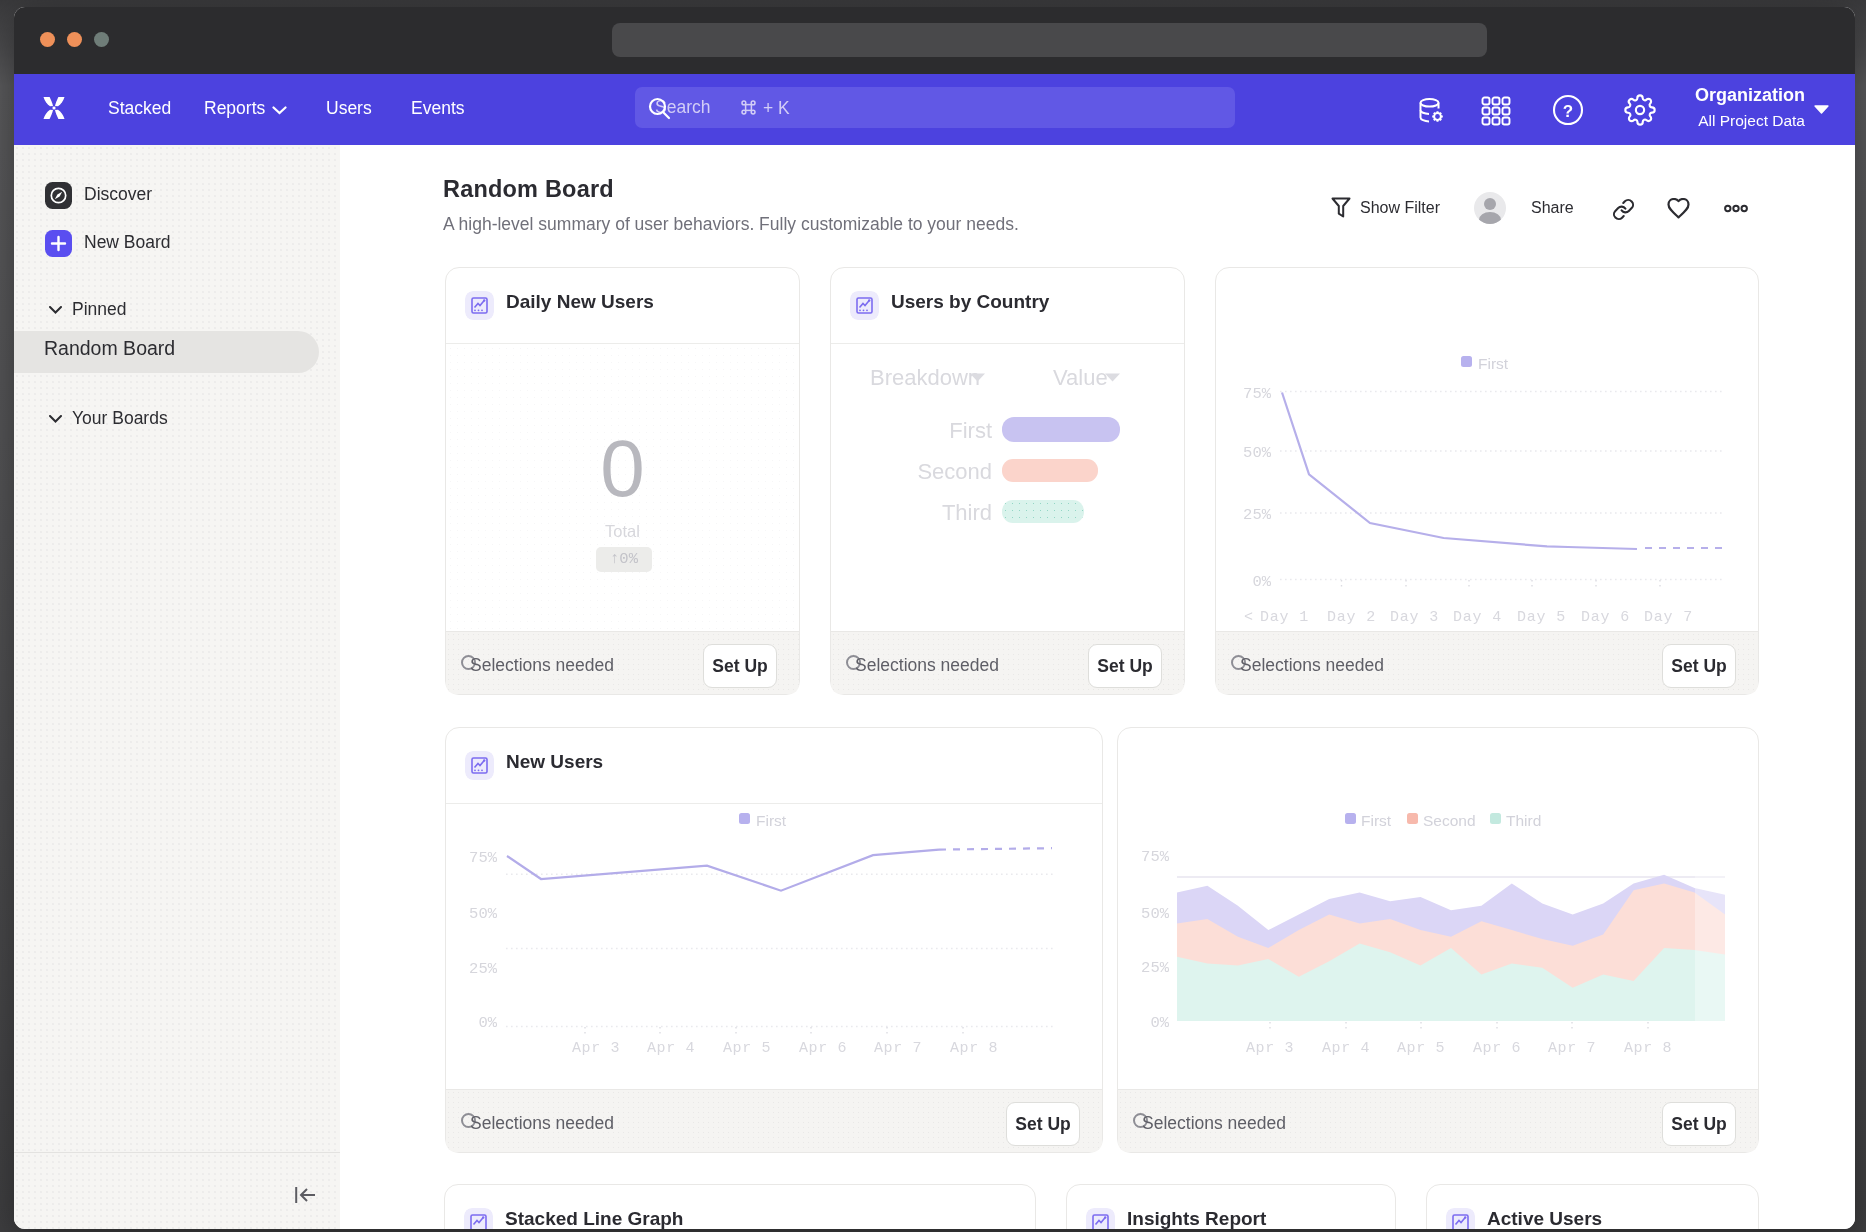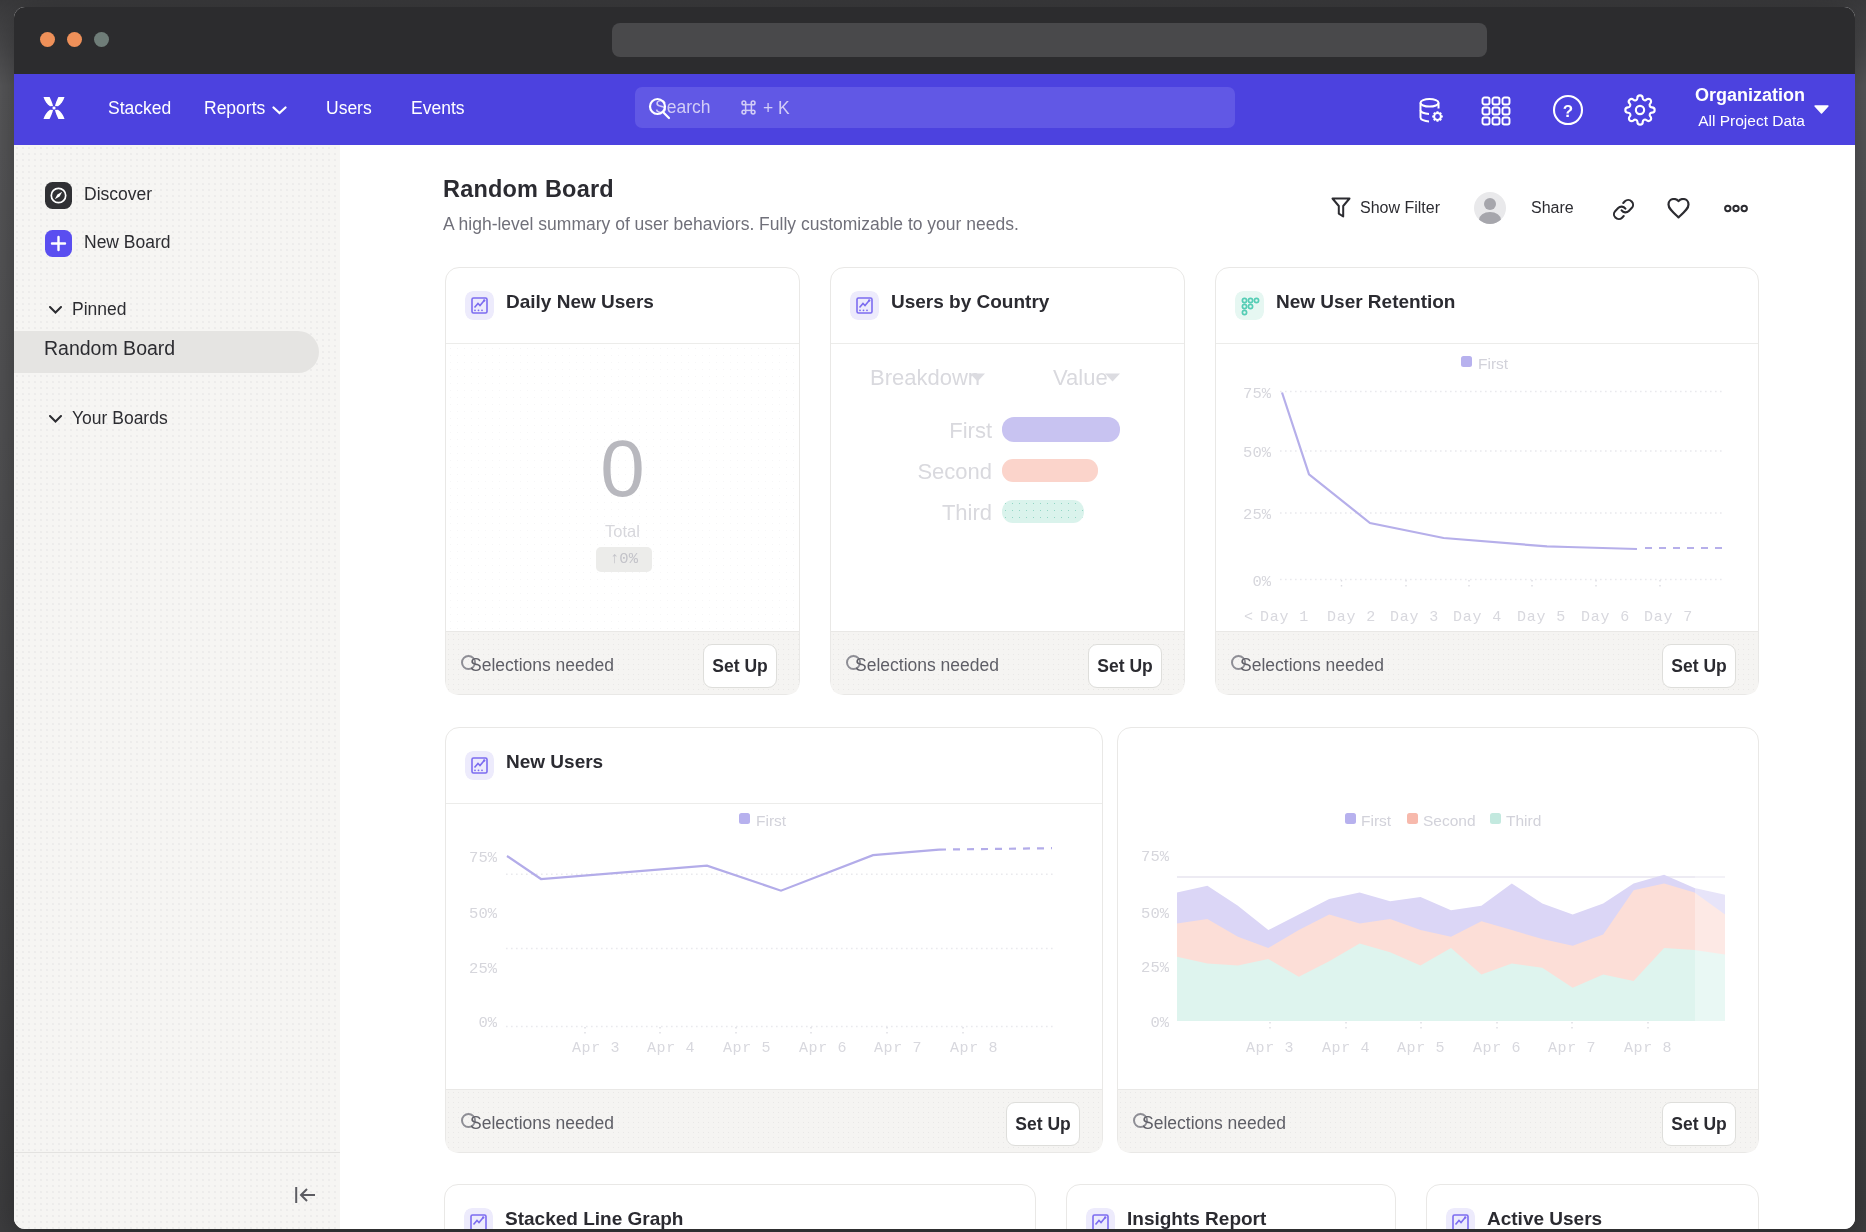--- a/index.html
+++ b/index.html
@@ -229,34 +229,20 @@
     <div class="ctrylabel" style="left:0px; top:233px; width:161px; text-align:right; position:absolute;">Third</div>
     <div style="position:absolute; left:171px; top:232px; width:82px; height:23px; border-radius:11px; background:#daf3ec; background-image:radial-gradient(rgba(60,180,150,0.45) 0.8px, transparent 1px); background-size:7px 7px;"></div>
     <div class="cardfoot">
       <div class="selcirc"></div>
           <div class="selneed">Selections needed</div>
           <div class="setup">Set Up</div>
     </div>
   </div>
 
   <div class="card" style="left:1215px; top:267px; width:544px; height:428px;">
-    <div class="cardhead">
-      <svg class="cardicon" width="29" height="29" viewBox="0 0 29 29">
-            <rect width="29" height="29" rx="8" fill="#e6f7f2"></rect>
-            <g stroke="#55cdb5" fill="none" stroke-width="1.7">
-              <circle cx="9.5" cy="9.5" r="2.1"></circle>
-              <circle cx="15.5" cy="9.5" r="2.1"></circle>
-              <circle cx="21.5" cy="9.5" r="2.1"></circle>
-              <circle cx="9.5" cy="15.5" r="2.1"></circle>
-              <circle cx="15.5" cy="15.5" r="2.1"></circle>
-              <circle cx="9.5" cy="21.5" r="2.1"></circle>
-            </g>
-          </svg>
-      <div class="cardtitle">New User Retention</div>
-    </div>
     <svg style="position:absolute; left:0; top:77px;" width="542" height="288" viewBox="0 0 542 288">
       <rect x="245" y="11" width="11" height="11" rx="2.5" fill="#b7b1ee"></rect>
       <text x="262" y="24" font-size="15.5" fill="#d2d2da">First</text>
       <g font-family="Liberation Mono" font-size="15.5" fill="#d6d6dc" text-anchor="end">
         <text x="55" y="53">75%</text>
             <text x="55" y="112">50%</text>
             <text x="55" y="174">25%</text>
             <text x="55" y="240.5">0%</text>
       </g>
       <g stroke="#e9e9ed" stroke-width="1.5" stroke-dasharray="1.6,3.4" fill="none">

